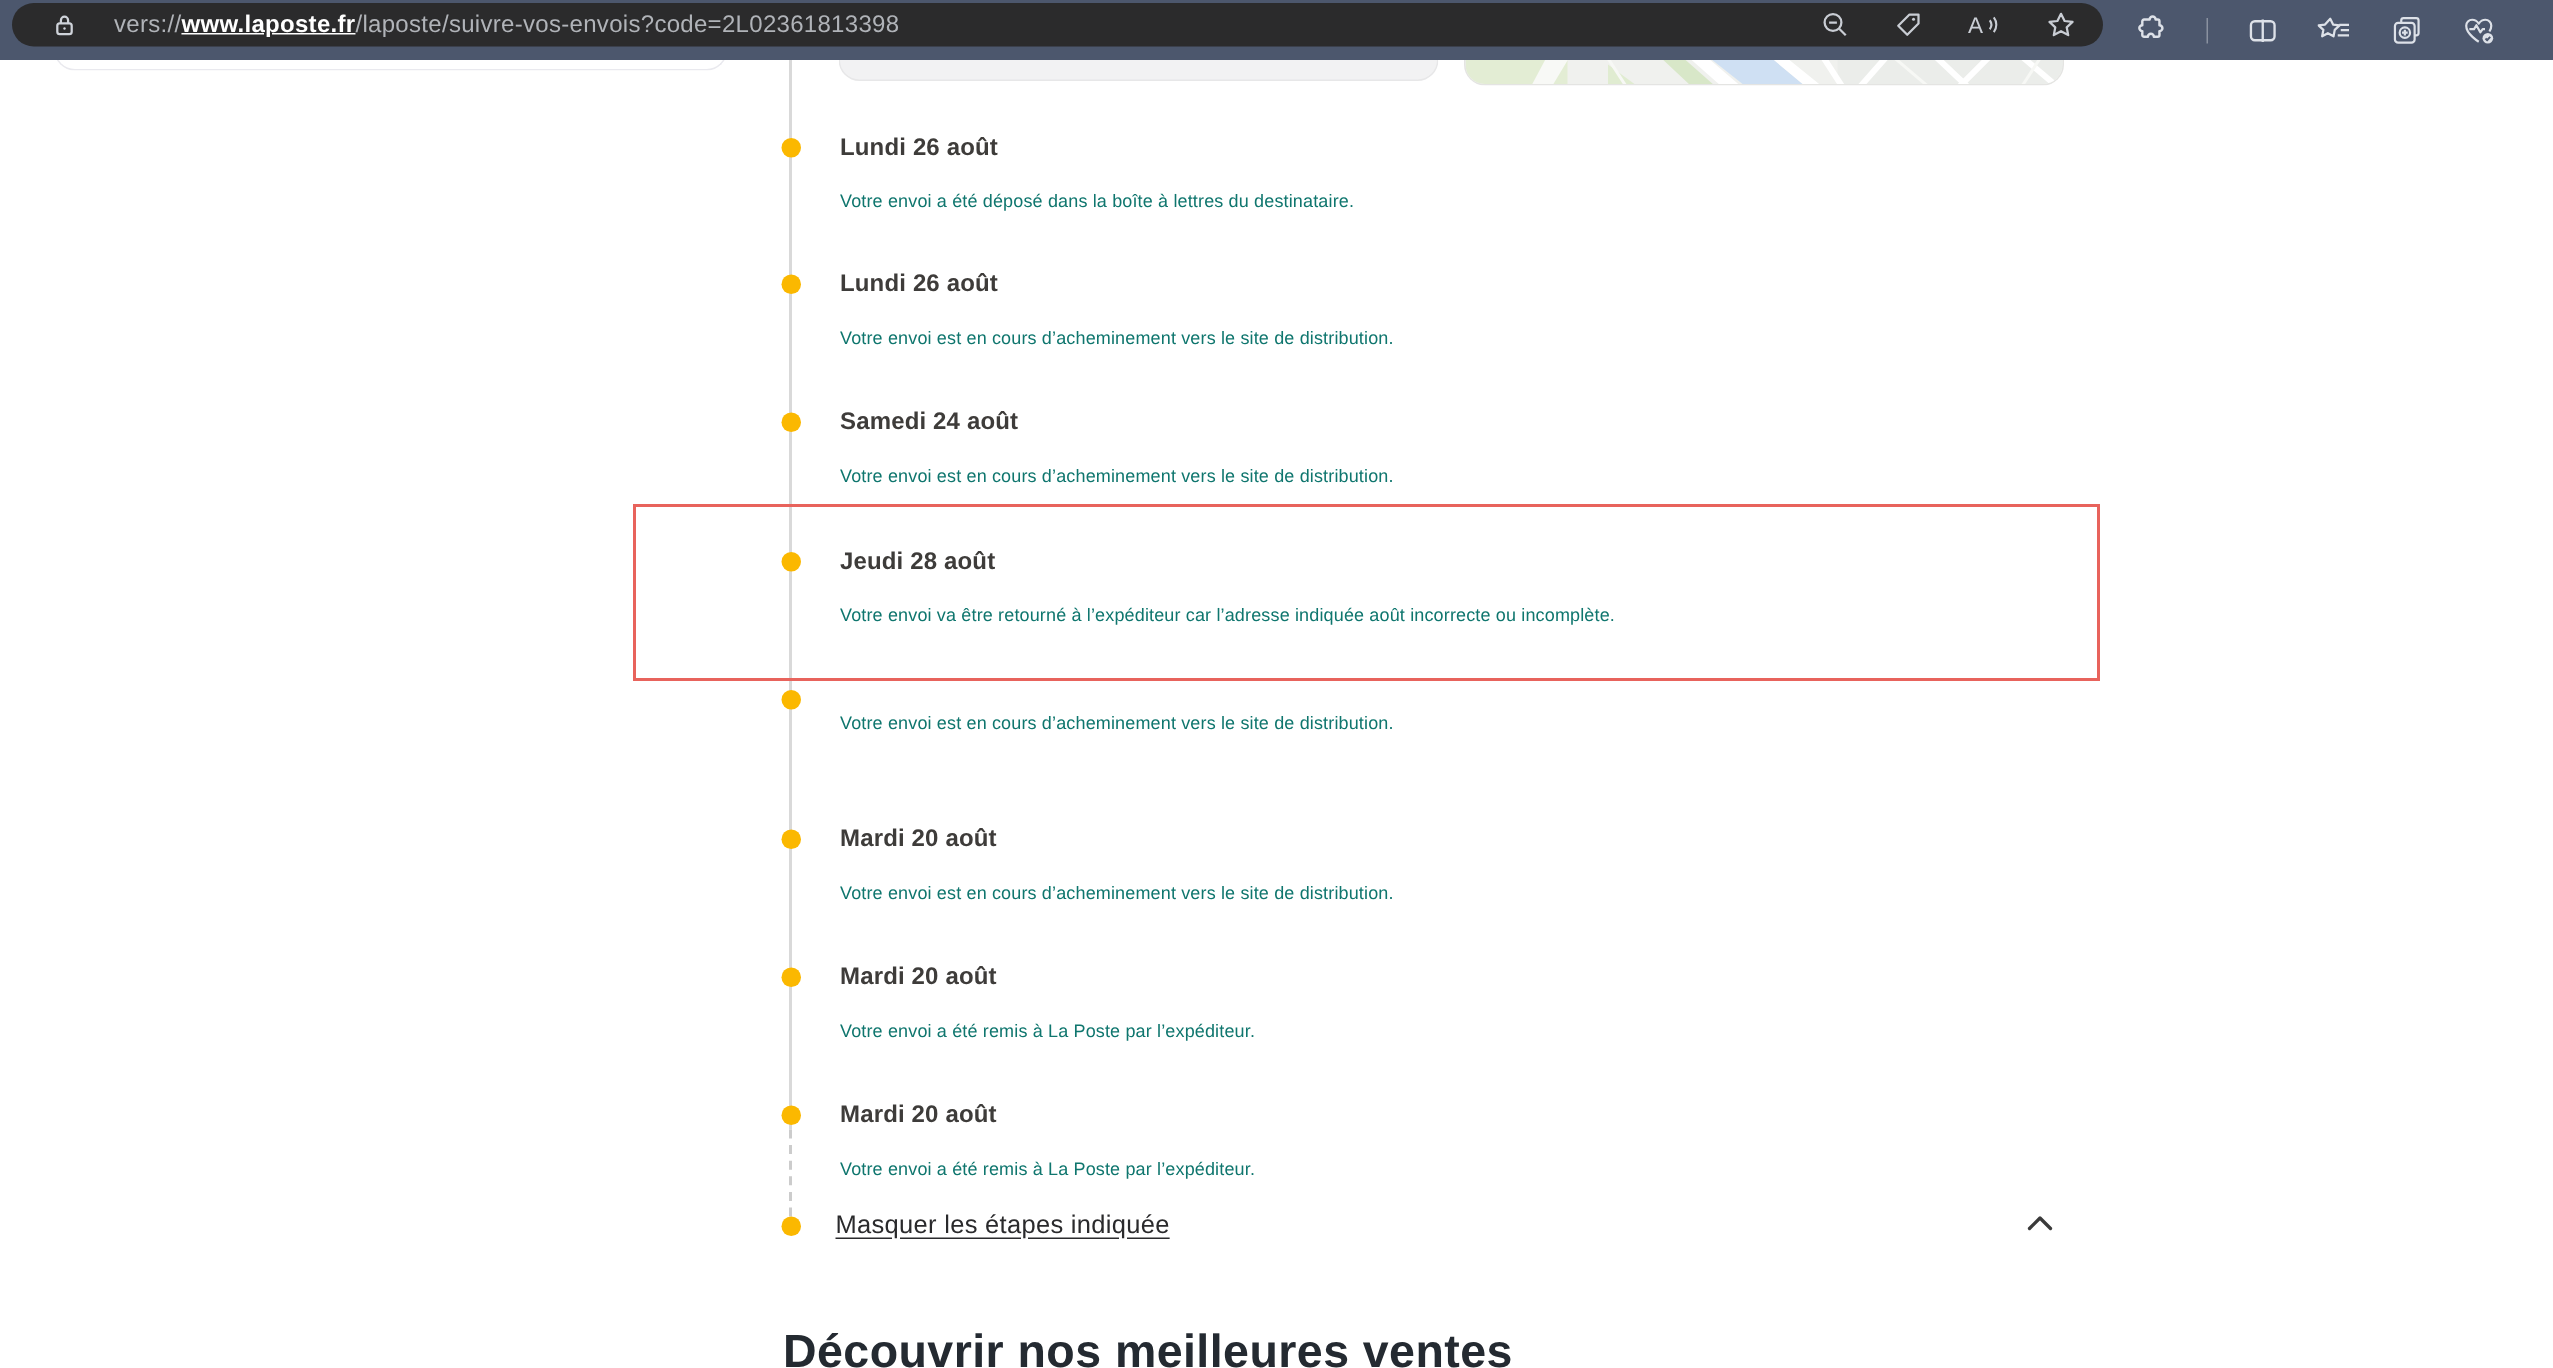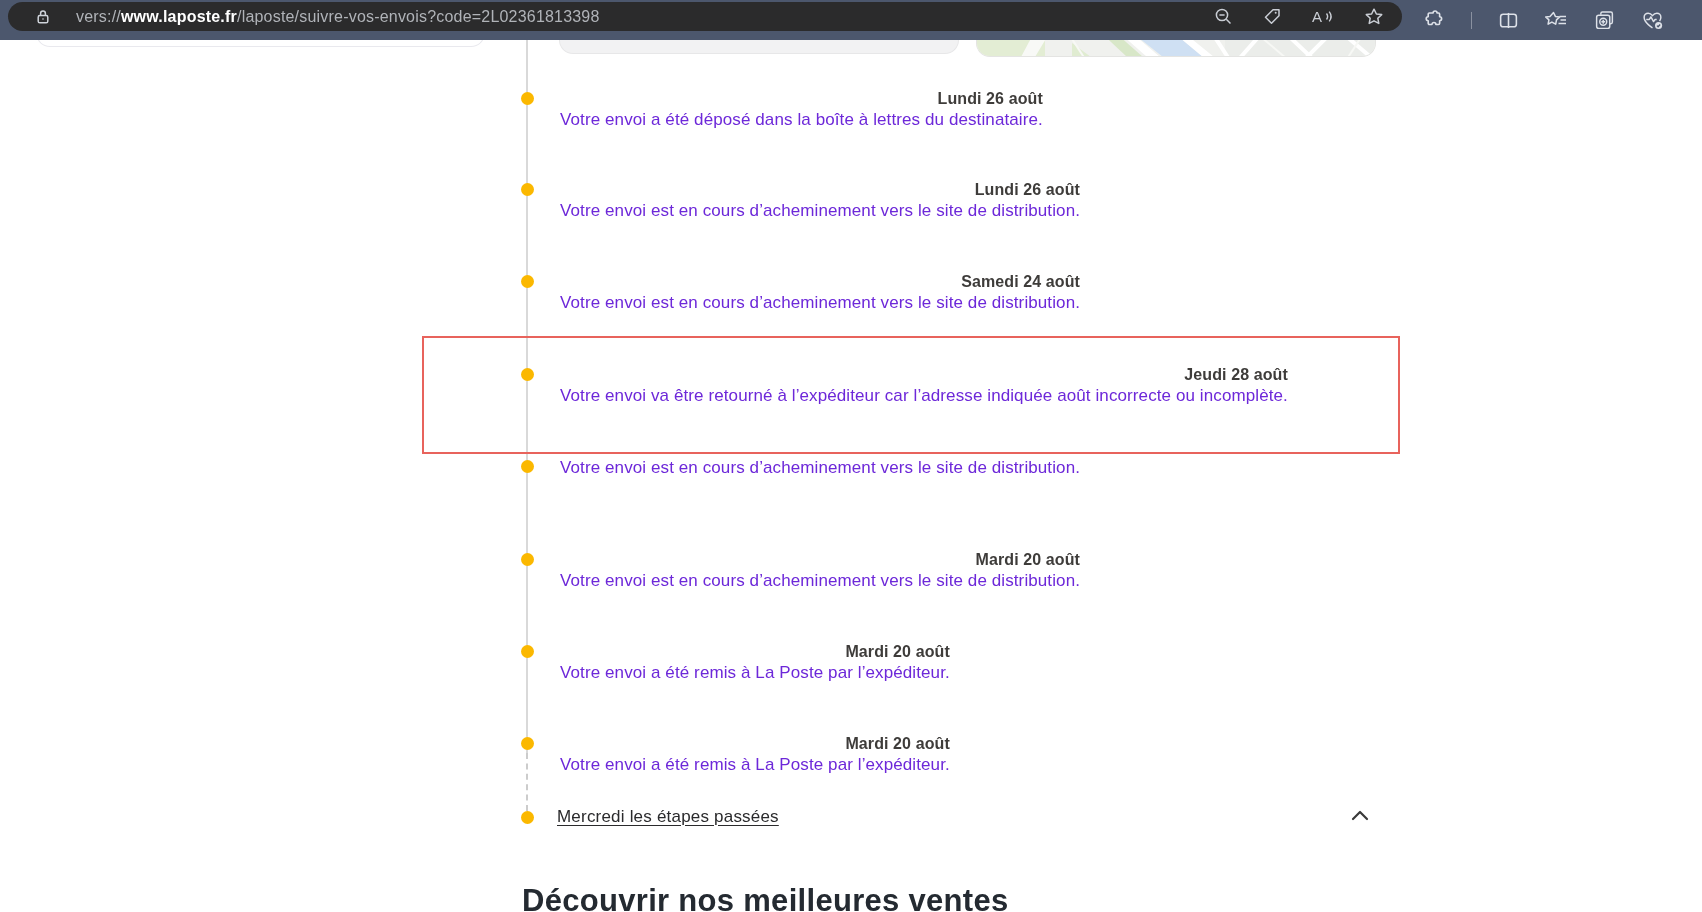--- a/index.html
+++ b/index.html
@@ -16,21 +16,21 @@
   .url-pill{
     position:absolute;top:2px;left:8px;width:1394px;height:29px;
     background:var(--url_pill,#2b2b2c);border-radius:15px;
     display:flex;align-items:center;
   }
   .lock-wrap{margin-left:26px;display:flex;align-items:center;}
   .url-text{
     margin-left:24px;font-size:16px;letter-spacing:.2px;color:#b0b3b8;
     white-space:nowrap;overflow:hidden;
   }
-  .url-text .domain{color:#ffffff;font-weight:700;}
+  .url-text .domain{color:#ffffff;font-weight:700;text-decoration:underline;}
   .pill-icons{margin-left:auto;margin-right:18px;display:flex;gap:30px;align-items:center;}
   .bar-icons{
     position:absolute;top:0;left:1424px;height:40px;
     display:flex;gap:26px;align-items:center;z-index:11;
   }
   .bar-divider{width:1px;height:17px;background:rgba(255,255,255,.35);}
   .icon-btn{display:flex;align-items:center;justify-content:center;cursor:pointer;}
   .icon-btn svg{display:block;}
 
   
@@ -46,31 +46,31 @@
   .map-sliver{
     left:976px;top:26px;width:398px;height:30px;background:#f0f1ee;
     border:1px solid #e4e4e2;border-top:none;border-radius:0 0 14px 14px;
     overflow:hidden;cursor:pointer;
   }
   .map-sliver svg{display:block;margin-top:1px;}
 
   
   .tl-line{position:absolute;left:526px;top:40px;width:2px;height:713px;background:#d9d9d9;}
   .tl-line-dashed{position:absolute;left:526px;top:753px;height:58px;width:0;border-left:2px dashed #cccccc;}
-  .entry{position:absolute;left:560px;text-align:right;}
+  .entry{position:absolute;left:560px;}
   .entry .dot, .dot{
     position:absolute;width:13px;height:13px;border-radius:50%;
     background:var(--accent_yellow,#fbb800);
   }
   .entry .dot{left:-39px;top:3px;}
   .entry .date{
     font-size:16px;font-weight:700;color:#3e3c3a;line-height:20px;letter-spacing:.1px;
   }
   .entry .desc{
-    font-size:17px;color:#6d28d9;line-height:22px;letter-spacing:.1px;
+    font-size:12px;color:#0f766e;line-height:22px;margin-top:14px;letter-spacing:.1px;
   }
   .highlight-rect{
     position:absolute;left:422px;top:336px;width:978px;height:118px;
     border:2px solid var(--highlight_red,#e8635c);box-sizing:border-box;
     pointer-events:none;
   }
   .collapse-row{position:absolute;top:806px;left:557px;}
   .collapse-link{
     font-size:17px;color:#2a2a2c;line-height:22px;text-decoration:underline;
     text-underline-offset:3px;cursor:pointer;letter-spacing:.2px;
@@ -233,21 +233,21 @@
 <div class="entry" style="top:734px">
   <span class="dot"></span>
   <div class="date">Mardi 20 août</div>
   <div class="desc">Votre envoi a été remis à La Poste par l’expéditeur.</div>
 </div>
 
 <div class="highlight-rect"></div>
 
 <span class="dot collapse-dot"></span>
 <div class="collapse-row">
-  <span class="collapse-link">Mercredi les étapes passées</span>
+  <span class="collapse-link">Masquer les étapes indiquée</span>
 </div>
 <span class="chevron-wrap">
   <svg width="20" height="14" viewBox="0 0 20 14" fill="none" stroke="#3a3a3a" stroke-width="2.2" stroke-linecap="round" stroke-linejoin="round">
     <polyline points="3,11 10,4 17,11"></polyline>
   </svg>
 </span>
 
 <h1 class="section-title">Découvrir nos meilleures ventes</h1>
 
 </body></html>

